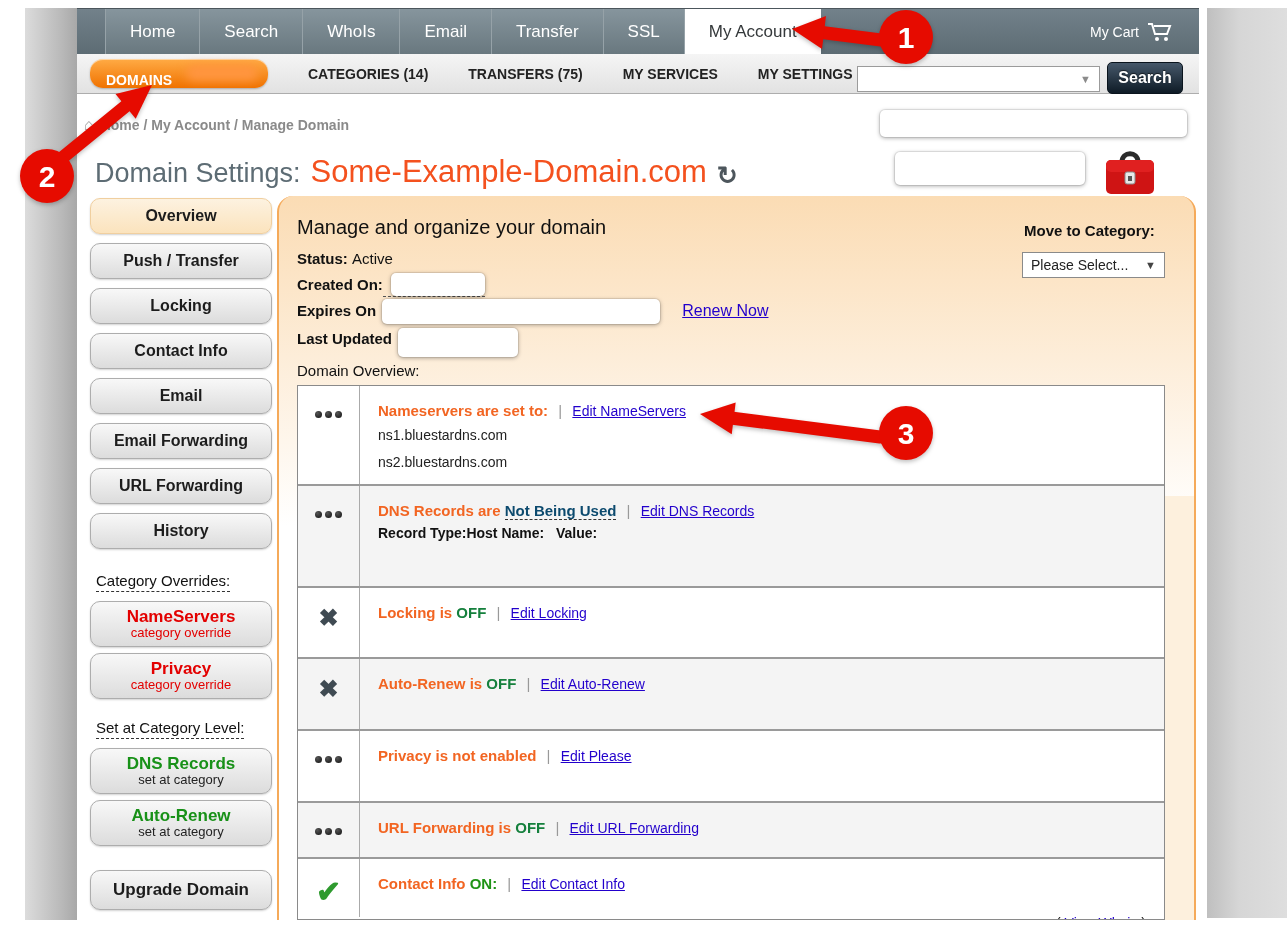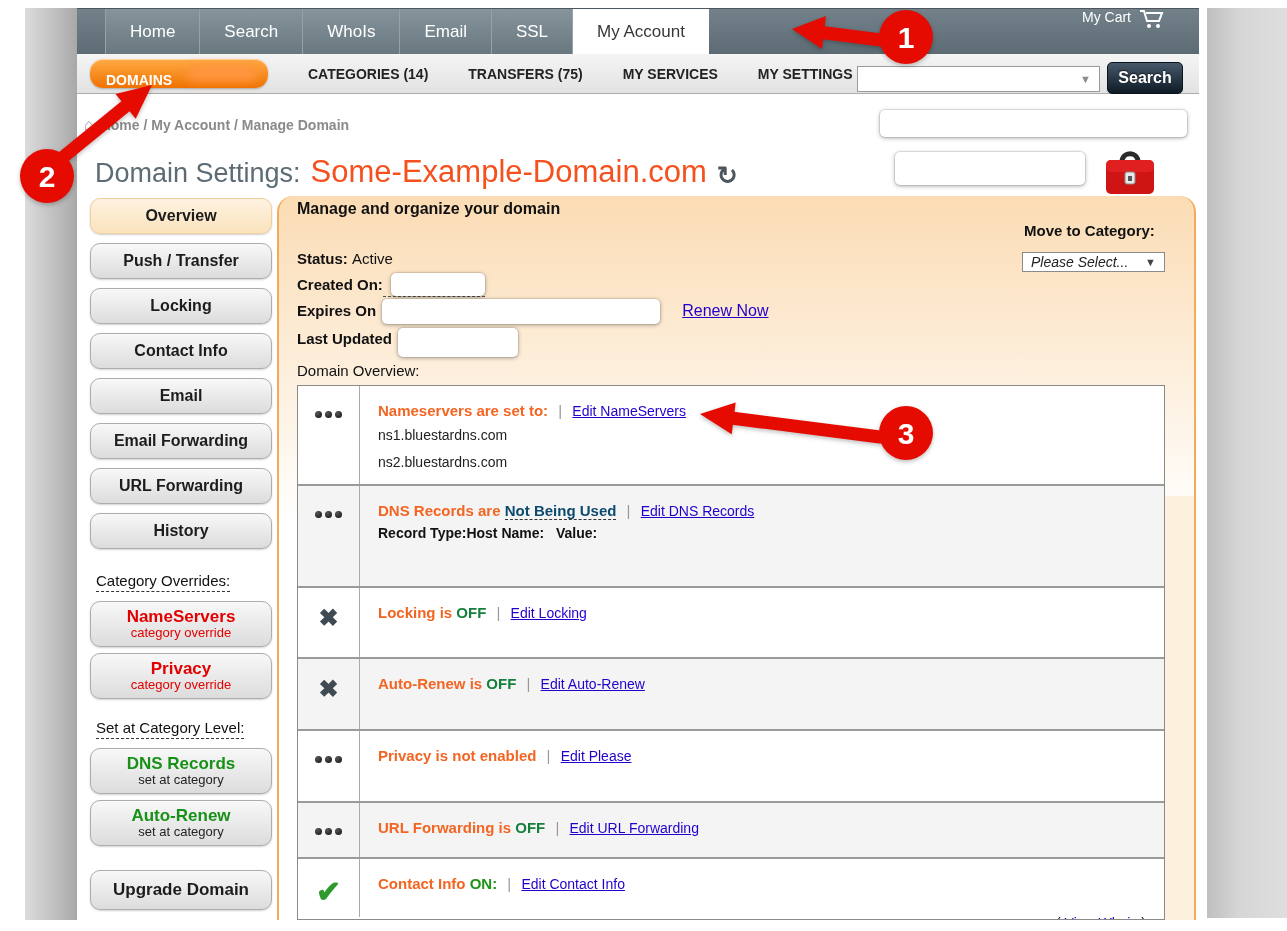--- a/index.html
+++ b/index.html
@@ -16,21 +16,21 @@
   
   .navbar { position:absolute; left:0; top:0; width:1122px; height:46px;
             background:linear-gradient(#72818a,#5d6c74); border-top:1px solid #4c565c;
             display:flex; align-items:stretch; }
   .navbar .spacer { width:28px; }
   .nav-tab { display:flex; align-items:center; padding:0 24px; color:#fff; font-size:17px;
              background:linear-gradient(#86959d,#69787f); border-left:1px solid #96a2a8;
              cursor:pointer; white-space:nowrap; }
   .nav-tab:last-of-type { border-right:1px solid #96a2a8; }
   .nav-tab.active { background:#ffffff; color:#35393b; }
-  .cart { margin-left:auto; display:flex; align-items:flex-start; gap:8px; padding-right:34px; color:#fff; font-size:14px; }
+  .cart { margin-left:auto; display:flex; align-items:center; gap:8px; padding-right:26px; color:#fff; font-size:14px; }
 
   
   .subnav { position:absolute; left:0; top:46px; width:1122px; height:40px;
             background:linear-gradient(#f5f5f5,#e2e2e2); border-bottom:1px solid #adadad;
             display:flex; align-items:center; }
   .domains-btn { position:relative; margin-left:13px; width:178px; height:29px; border-radius:13px;
                  background:linear-gradient(#ffab45,#f07200); box-shadow:inset 0 1px 0 rgba(255,255,255,.5), 0 1px 2px rgba(0,0,0,.25);
                  color:#fff; font-weight:bold; font-size:14px; display:flex; align-items:flex-end; padding-left:16px; cursor:pointer; }
   .domains-btn .blur-patch { position:absolute; right:10px; top:6px; width:72px; height:16px;
                  background:#ff9540; border-radius:8px; filter:blur(5px); }
@@ -77,36 +77,36 @@
   .green-btn .t { color:#189118;text-align:center; }
   .green-btn .s { color:#222; }
   .upgrade-btn { margin-top:24px; height:40px; font-size:17px; }
 
   
   .panel { position:absolute; left:200px; top:188px; width:919px; height:724px;
            border-left:2px solid #f5aa5a; border-right:2px solid #f5aa5a;
            border-top-left-radius:16px; border-top-right-radius:16px;
            background:linear-gradient(#fbdcb4,#ffffff 330px); }
   .panel-strip { position:absolute; right:0; top:300px; bottom:0; width:29px; background:#fdf0dd; }
-  .panel-h2 { position:absolute; left:18px; top:4px; font-size:16px; font-weight:bold; color:#111; }
+  .panel-h2 { position:absolute; left:18px; top:20px; font-size:20px; font-weight:normal; color:#111; }
   .meta { position:absolute; left:18px; top:50px; font-size:15px; color:#111; line-height:26px; }
   .meta b { font-weight:bold; }
   .meta .row { display:flex; align-items:center; }
   .dash-under { border-bottom:1px dashed #555; display:inline-flex; }
   .box-created { width:94px; height:23px; margin-left:8px; }
   .box-expires { width:278px; height:25px; margin-left:6px; }
   .box-updated { width:120px; height:29px; margin-left:6px; position:relative; top:4px; }
   a.link { color:#2200cc; text-decoration:underline; cursor:pointer; }
   .renew { font-size:16px; margin-left:22px; }
   .overview-label { position:absolute; left:18px; top:166px; font-size:15px; color:#111; }
 
   .move-cat { position:absolute; left:745px; top:26px; font-size:15px; font-weight:bold; color:#111; }
-  .move-select { position:absolute; left:743px; top:56px; width:143px; height:20px; background:#fff;
+  .move-select { position:absolute; left:743px; top:56px; width:143px; height:26px; background:#fff;
                  border:1px solid #8a8a8a; font-size:14px; color:#222; display:flex; align-items:center;
-                 padding:0 8px; justify-content:space-between; cursor:pointer;font-style:italic; }
+                 padding:0 8px; justify-content:space-between; cursor:pointer; }
   .move-select .tri { font-size:11px; color:#444; }
 
   
   .ov-table { position:absolute; left:18px; top:189px; width:868px; height:535px;
               border:1px solid #8a8a8a; background:#fff; overflow:hidden; }
   .ov-row { display:flex; border-top:2px solid #9a9a9a; }
   .ov-row:first-child { border-top:none; }
   .ov-row.alt { background:#f4f4f4; }
   .ov-icon { width:62px; flex:0 0 62px; border-right:1px solid #aaa; text-align:center; padding-top:18px; }
   .ov-body { flex:1; padding:16px 14px 0 18px; }
@@ -138,20 +138,21 @@
 <div class="gutter-right"></div>
 
 <div class="page">
 
   <div class="navbar">
     <div class="spacer"></div>
     <div class="nav-tab">Home</div>
     <div class="nav-tab">Search</div>
     <div class="nav-tab">WhoIs</div>
     <div class="nav-tab">Email</div>
+    <div class="nav-tab">Transfer</div>
     <div class="nav-tab">SSL</div>
     <div class="nav-tab active">My Account</div>
     <div class="cart">
       <span>My Cart</span>
       <svg width="26" height="20" viewBox="0 0 26 20">
         <path d="M1 2 h4 l3 10 h12 l3 -8 h-16" fill="none" stroke="#fff" stroke-width="2"></path>
         <circle cx="10" cy="17" r="2" fill="#fff"></circle>
         <circle cx="19" cy="17" r="2" fill="#fff"></circle>
       </svg>
     </div>

